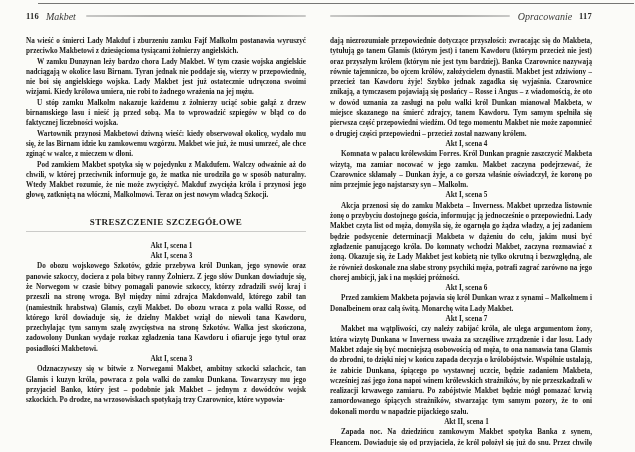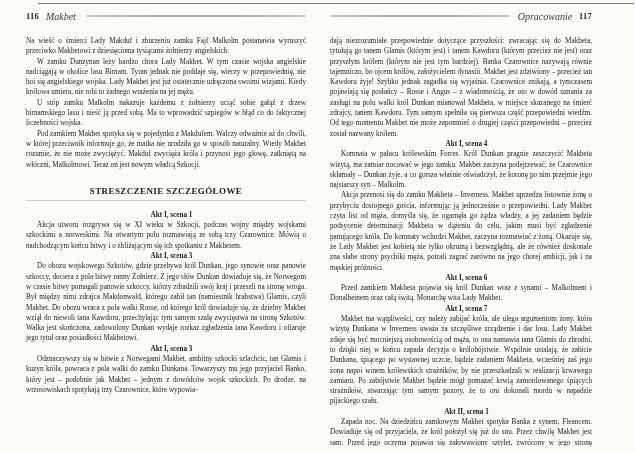--- a/index.html
+++ b/index.html
@@ -39,20 +39,21 @@
     background:linear-gradient(90deg,#c8c8c6,#aeaeac 30%,#aeaeac 70%,#c8c8c6);
   }
 
   p.body{
     margin:0;
     font-size:7.2px;
     line-height:10.3px;
     text-align:justify;
     text-indent:11px;
     color:#222220;
+    font-weight:bold;
   }
   p.body.noindent{text-indent:0;}
 
   p.scene-heading{
     margin:0;
     font-size:7.2px;
     line-height:10.3px;
     font-weight:bold;
     text-indent:11px;
     color:#1c1c1a;
@@ -80,47 +81,48 @@
   <div class="page left">
     <div class="pg-header">
       <span class="pg-num">116</span>
       <span class="pg-title">Makbet</span>
       <span class="pg-rule"></span>
     </div>
 
     <p class="body noindent">Na wieść o śmierci Lady Makduf i zburzeniu zamku Fajf Malkolm postanawia wyruszyć przeciwko Makbetowi z dziesięcioma tysiącami żołnierzy angielskich.</p>
     <p class="body">W zamku Dunzynan leży bardzo chora Lady Makbet. W tym czasie wojska angielskie nadciągają w okolice lasu Birnam. Tyran jednak nie poddaje się, wierzy w przepowiednię, nie boi się angielskiego wojska. Lady Makbet jest już ostatecznie udręczona swoimi wizjami. Kiedy królowa umiera, nie robi to żadnego wrażenia na jej mężu.</p>
     <p class="body">U stóp zamku Malkolm nakazuje każdemu z żołnierzy uciąć sobie gałąź z drzew birnamskiego lasu i nieść ją przed sobą. Ma to wprowadzić szpiegów w błąd co do faktycznej liczebności wojska.</p>
+    <p class="body">Wartownik przynosi Makbetowi dziwną wieść: kiedy obserwował okolicę, wydało mu się, że las Birnam idzie ku zamkowemu wzgórzu. Makbet wie już, że musi umrzeć, ale chce zginąć w walce, z mieczem w dłoni.</p>
     <p class="body">Pod zamkiem Makbet spotyka się w pojedynku z Makdufem. Walczy odważnie aż do chwili, w której przeciwnik informuje go, że matka nie urodziła go w sposób naturalny. Wtedy Makbet rozumie, że nie może zwyciężyć. Makduf zwycięża króla i przynosi jego głowę, zatkniętą na włóczni, Malkolmowi. Teraz on jest nowym władcą Szkocji.</p>
 
     <h3 class="section-heading">STRESZCZENIE SZCZEGÓŁOWE</h3>
     <div class="heading-rule"></div>
 
     <p class="scene-heading">Akt I, scena 1</p>
-    <p class="body">Akcja utworu rozgrywa się w XI wieku w Szkocji, podczas wojny między wojskami szkockimi a norweskimi. Na otwartym polu rozmawiają ze sobą trzy Czarownice. Mówią o nadchodzącym końcu bitwy i o zbliżającym się ich spotkaniu z Makbetem.</p>
 
     <p class="scene-heading">Akt I, scena 3</p>
     <p class="body">Do obozu wojskowego Szkotów, gdzie przebywa król Dunkan, jego synowie oraz panowie szkoccy, dociera z pola bitwy ranny Żołnierz. Z jego słów Dunkan dowiaduje się, że Norwegom w czasie bitwy pomagali panowie szkoccy, którzy zdradzili swój kraj i przeszli na stronę wroga. Był między nimi zdrajca Makdonwald, którego zabił tan (namiestnik hrabstwa) Glamis, czyli Makbet. Do obozu wraca z pola walki Rosse, od którego król dowiaduje się, że dzielny Makbet wziął do niewoli tana Kawdoru, przechylając tym samym szalę zwycięstwa na stronę Szkotów. Walka jest skończona, zadowolony Dunkan wydaje rozkaz zgładzenia tana Kawdoru i ofiaruje jego tytuł oraz posiadłości Makbetowi.</p>
 
     <p class="scene-heading">Akt I, scena 3</p>
     <p class="body">Odznaczywszy się w bitwie z Norwegami Makbet, ambitny szkocki szlachcic, tan Glamis i kuzyn króla, powraca z pola walki do zamku Dunkana. Towarzyszy mu jego przyjaciel Banko, który jest – podobnie jak Makbet – jednym z dowódców wojsk szkockich. Po drodze, na wrzosowiskach spotykają trzy Czarownice, które wypowia-</p>
   </div>
 
   <div class="page right">
     <div class="pg-header">
       <span class="pg-rule"></span>
       <span class="pg-title">Opracowanie</span>
       <span class="pg-num">117</span>
     </div>
 
     <p class="body noindent">dają niezrozumiałe przepowiednie dotyczące przyszłości: zwracając się do Makbeta, tytułują go tanem Glamis (którym jest) i tanem Kawdoru (którym przecież nie jest) oraz przyszłym królem (którym nie jest tym bardziej). Banka Czarownice nazywają równie tajemniczo, bo ojcem królów, założycielem dynastii. Makbet jest zdziwiony – przecież tan Kawdoru żyje! Szybko jednak zagadka się wyjaśnia. Czarownice znikają, a tymczasem pojawiają się posłańcy – Rosse i Angus – z wiadomością, że oto w dowód uznania za zasługi na polu walki król Dunkan mianował Makbeta, w miejsce skazanego na śmierć zdrajcy, tanem Kawdoru. Tym samym spełniła się pierwsza część przepowiedni wiedźm. Od tego momentu Makbet nie może zapomnieć o drugiej części przepowiedni – przecież został nazwany królem.</p>
 
     <p class="scene-heading">Akt I, scena 4</p>
     <p class="body">Komnata w pałacu królewskim Forres. Król Dunkan pragnie zaszczycić Makbeta wizytą, ma zamiar nocować w jego zamku. Makbet zaczyna podejrzewać, że Czarownice skłamały – Dunkan żyje, a co gorsza właśnie oświadczył, że koronę po nim przejmie jego najstarszy syn – Malkolm.</p>
 
+    <p class="scene-heading">Akt I, scena 5</p>
     <p class="body">Akcja przenosi się do zamku Makbeta – Inverness. Makbet uprzedza listownie żonę o przybyciu dostojnego gościa, informując ją jednocześnie o przepowiedni. Lady Makbet czyta list od męża, domyśla się, że ogarnęła go żądza władzy, a jej zadaniem będzie podsycenie determinacji Makbeta w dążeniu do celu, jakim musi być zgładzenie panującego króla. Do komnaty wchodzi Makbet, zaczyna rozmawiać z żoną. Okazuje się, że Lady Makbet jest kobietą nie tylko okrutną i bezwzględną, ale że również doskonale zna słabe strony psychiki męża, potrafi zagrać zarówno na jego chorej ambicji, jak i na męskiej próżności.</p>
 
     <p class="scene-heading">Akt I, scena 6</p>
     <p class="body">Przed zamkiem Makbeta pojawia się król Dunkan wraz z synami – Malkolmem i Donalbeinem oraz całą świtą. Monarchę wita Lady Makbet.</p>
 
     <p class="scene-heading">Akt I, scena 7</p>
     <p class="body">Makbet ma wątpliwości, czy należy zabijać króla, ale ulega argumentom żony, która wizytę Dunkana w Inverness uważa za szczęśliwe zrządzenie i dar losu. Lady Makbet zdaje się być mocniejszą osobowością od męża, to ona namawia tana Glamis do zbrodni, to dzięki niej w końcu zapada decyzja o królobójstwie. Wspólnie ustalają, że zabicie Dunkana, śpiącego po wystawnej uczcie, będzie zadaniem Makbeta, wcześniej zaś jego żona napoi winem królewskich strażników, by nie przeszkadzali w realizacji krwawego zamiaru. Po zabójstwie Makbet będzie mógł pomazać krwią zamordowanego śpiących strażników, stwarzając tym samym pozory, że to oni dokonali mordu w napadzie pijackiego szału.</p>
 
     <p class="scene-heading">Akt II, scena 1</p>
     <p class="body">Zapada noc. Na dziedzińcu zamkowym Makbet spotyka Banka z synem, Fleancem. Dowiaduje się od przyjaciela, że król położył się już do snu. Przez chwilę Makbet jest sam. Przed jego oczyma pojawia się zakrwawiony sztylet, zwrócony w jego stronę rękojeścią. To tylko przywidzenie, wytwór umysłu opętanego wizją zbrodni i żądzą władzy. Opanowawszy się nieco, Makbet rusza do komnaty śpiącego Dunkana, by pozbawić go życia.</p>

